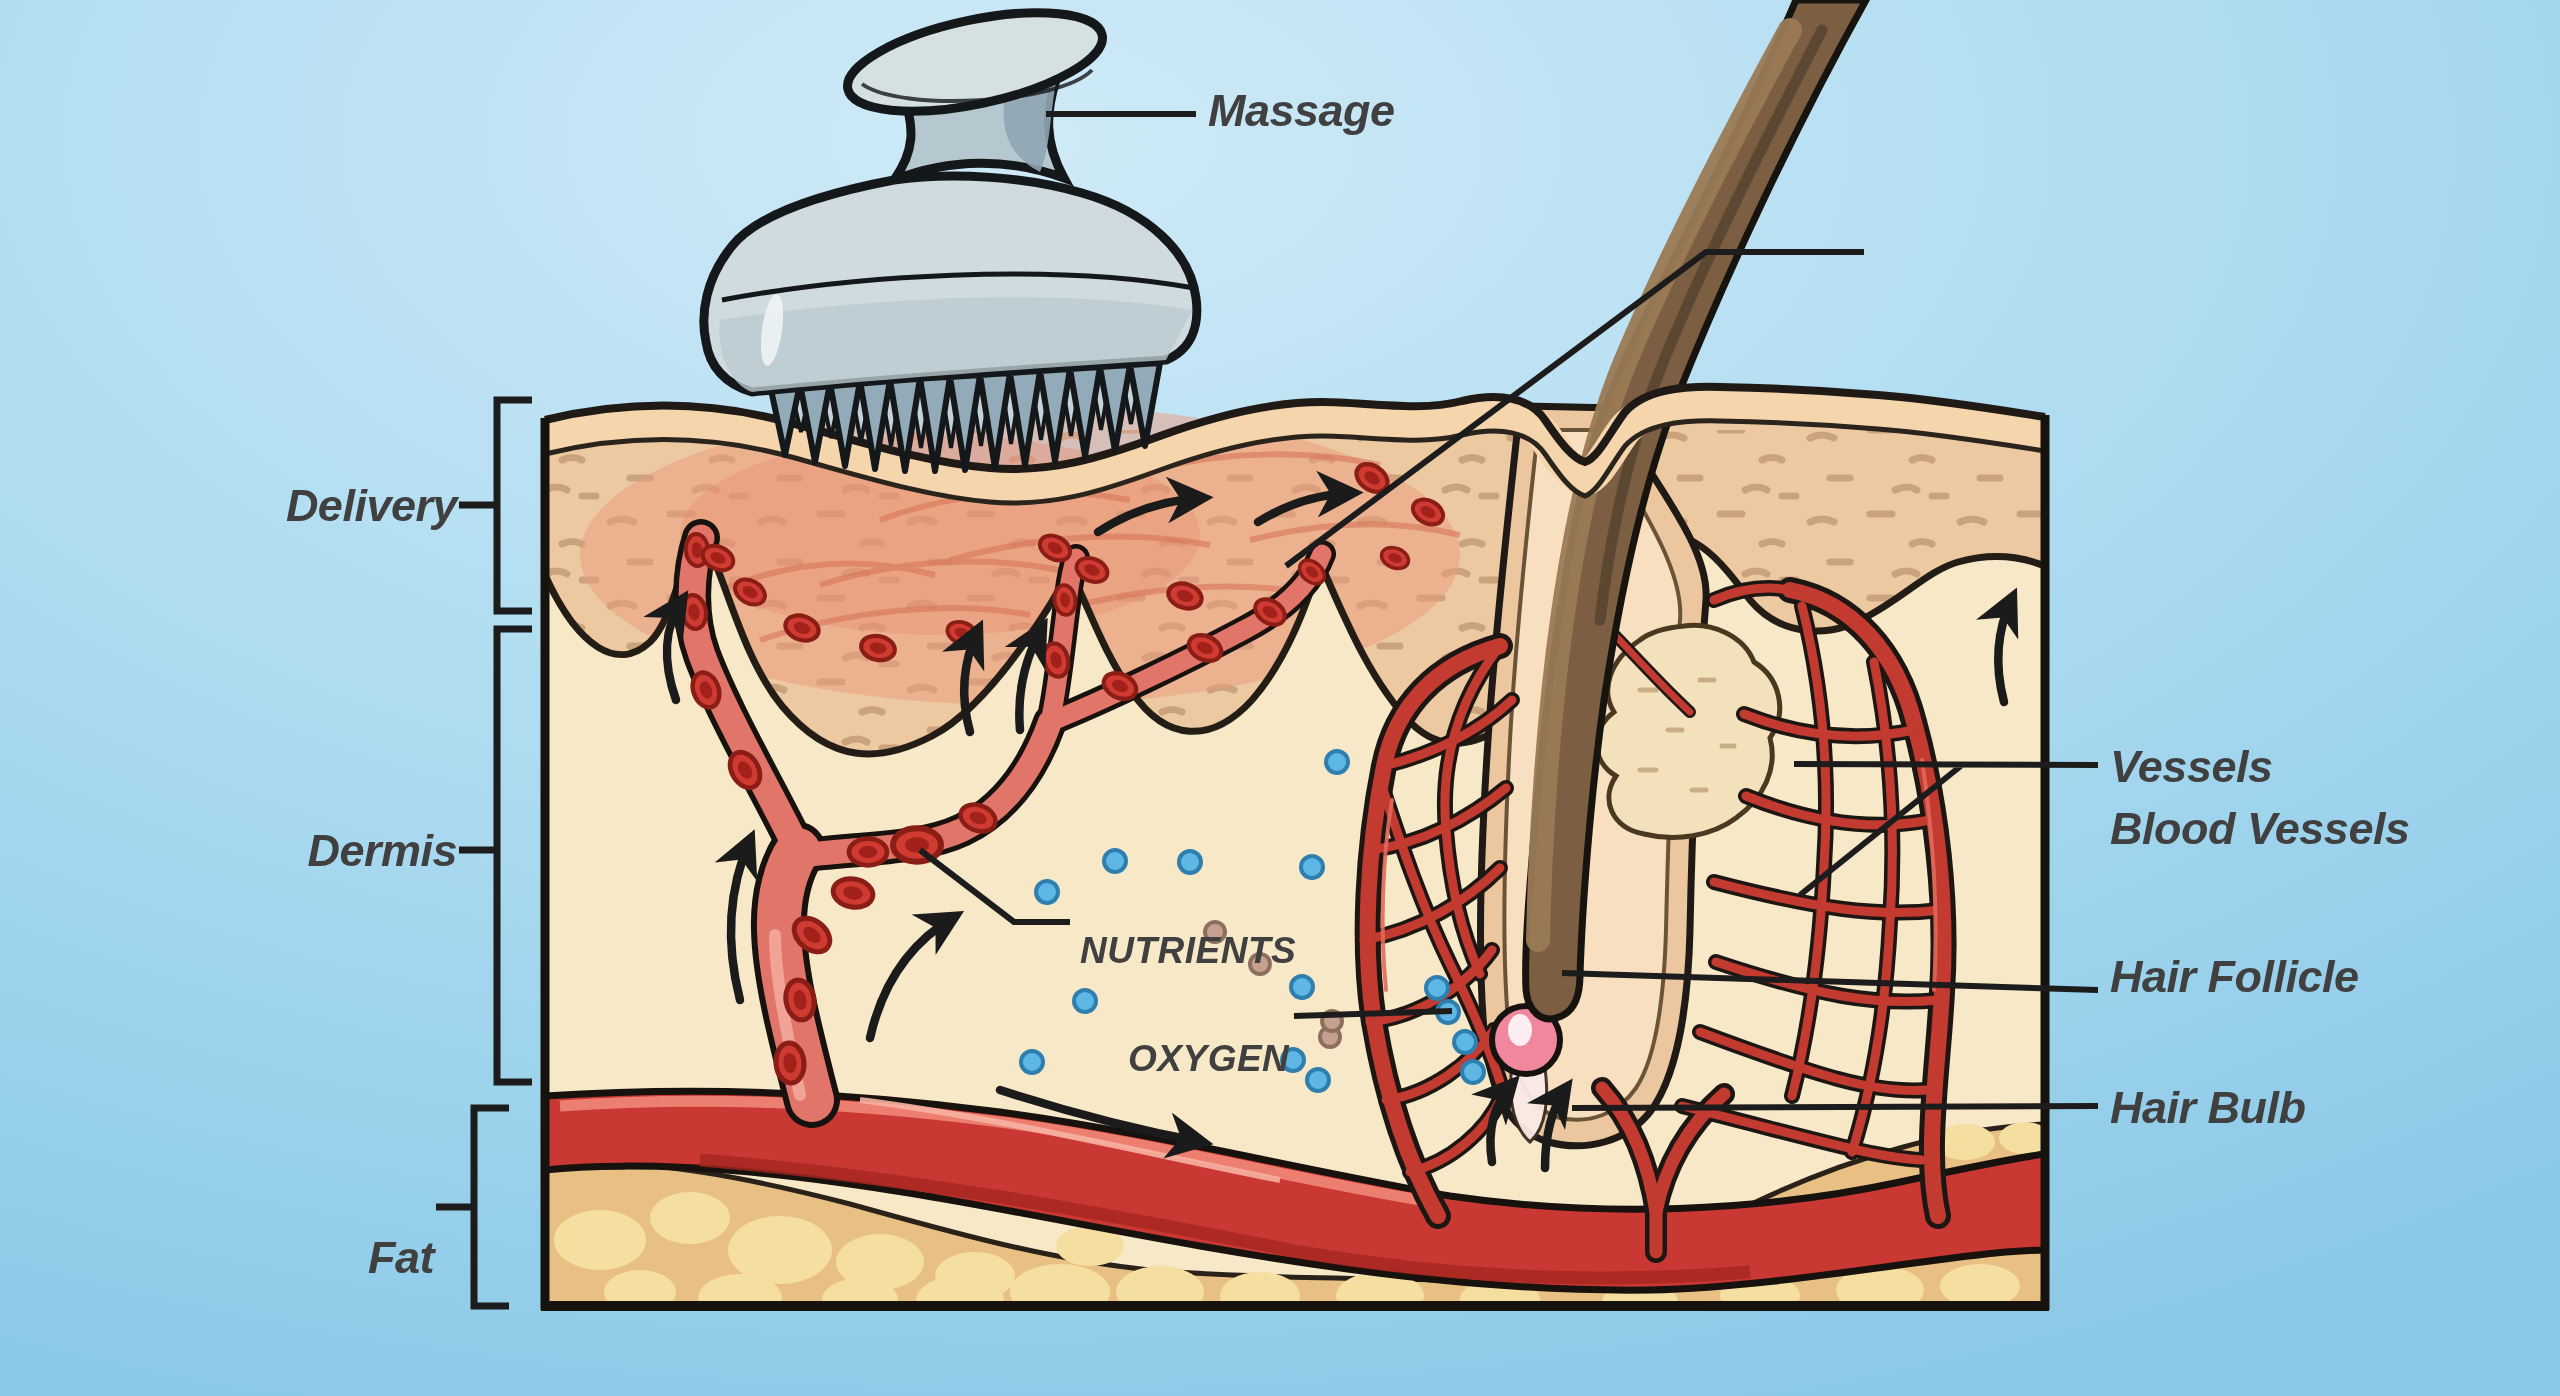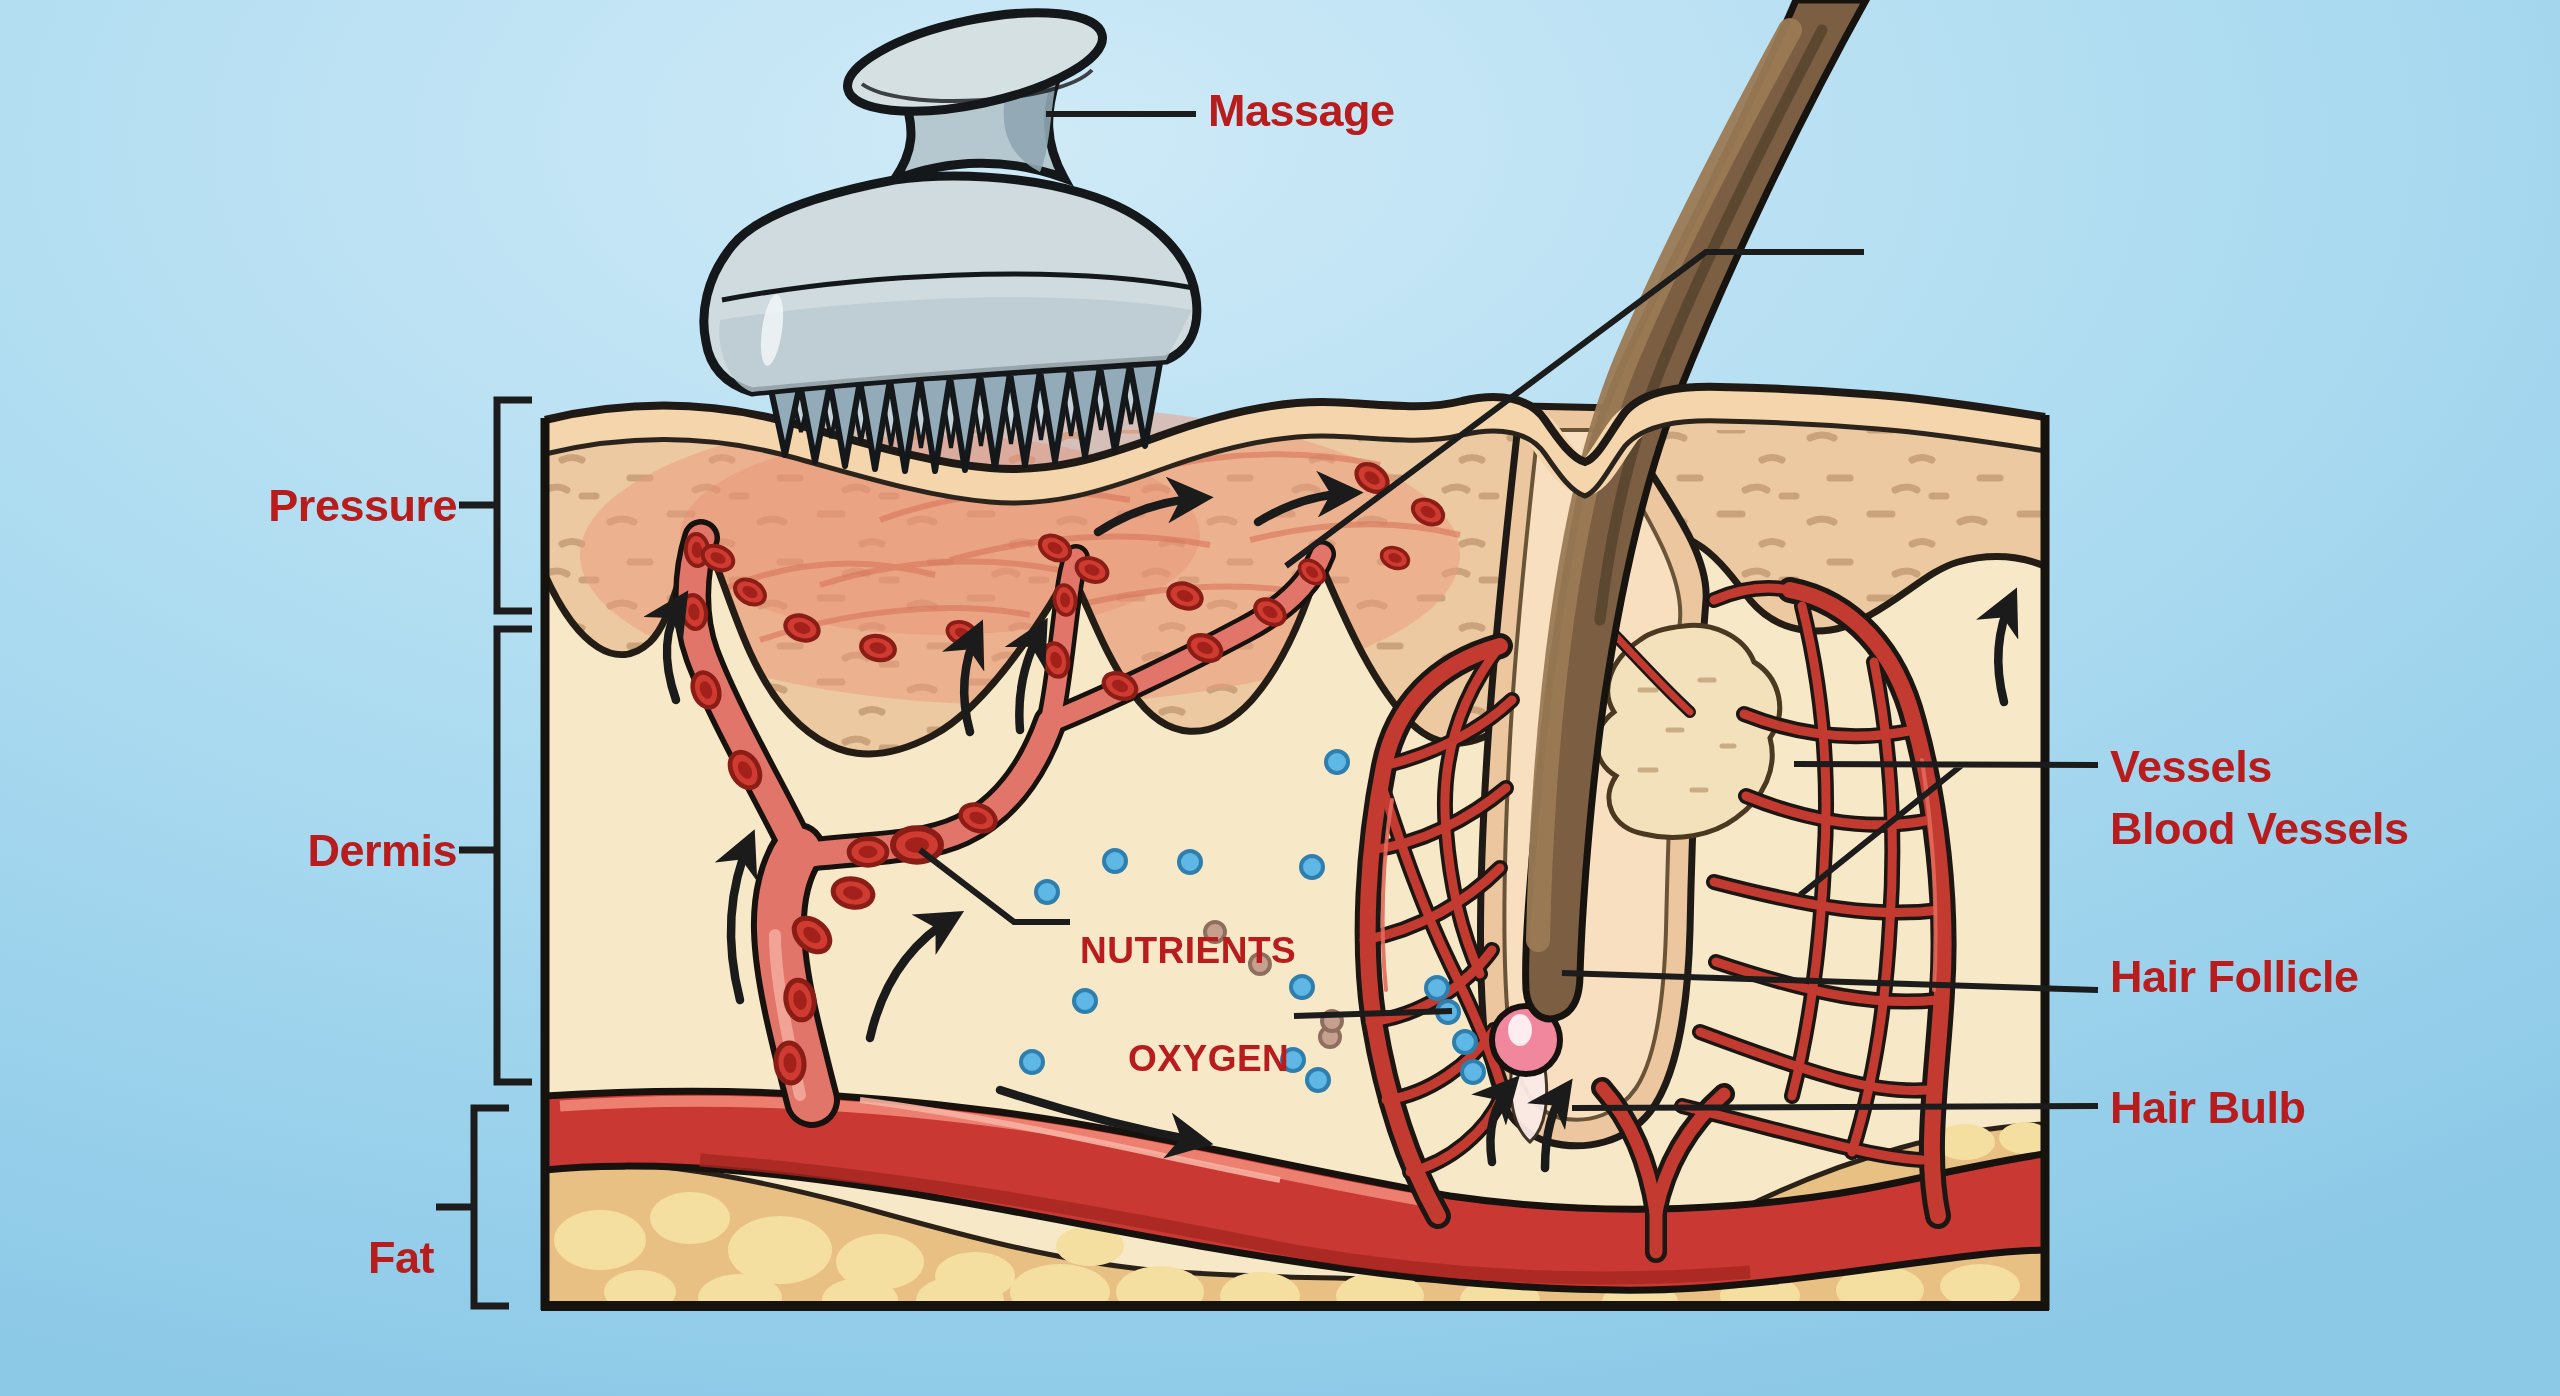--- a/index.html
+++ b/index.html
@@ -1,20 +1,20 @@
 <!DOCTYPE html>
 <html><head>
 <meta charset="utf-8">
 <style>
   html,body{margin:0;padding:0;background:#8cc9e7;}
   .stage{position:relative;width:2560px;height:1396px;overflow:hidden;
          font-family:"Liberation Sans",sans-serif;}
   .stage svg{position:absolute;left:0;top:0;}
-  .lbl{position:absolute;color:#b91c1c;font-weight:700;font-size:45px;
-       line-height:57px;letter-spacing:-0.5px;white-space:nowrap;}
+  .lbl{position:absolute;color:#404040;font-weight:700;font-size:45px;
+       line-height:57px;letter-spacing:-0.5px;white-space:nowrap;font-style:italic;}
   .lbl.small{font-size:37px;line-height:40px;letter-spacing:0.5px;margin-top:43px;}
   .lbl.right{text-align:right;}
   .lbl.lh62{line-height:62px;}
 </style>
 </head>
 <body>
 
 <div class="stage">
 <svg viewBox="0 0 2560 1396" width="2560" height="1396">
   <defs>
@@ -395,21 +395,21 @@
 
 <div class="lbl" style="left:2110px;top:948px">
   <span>Hair Follicle</span>
 </div>
 
 <div class="lbl" style="left:2110px;top:1079px">
   <span>Hair Bulb</span>
 </div>
 
 <div class="lbl right" style="right:2103px;top:477px">
-  <span>Pressure</span>
+  <span>Delivery</span>
 </div>
 
 <div class="lbl right" style="right:2103px;top:822px">
   <span>Dermis</span>
 </div>
 
 <div class="lbl right" style="right:2126px;top:1172px">
   <br>
   <span>Fat</span>
 </div>

